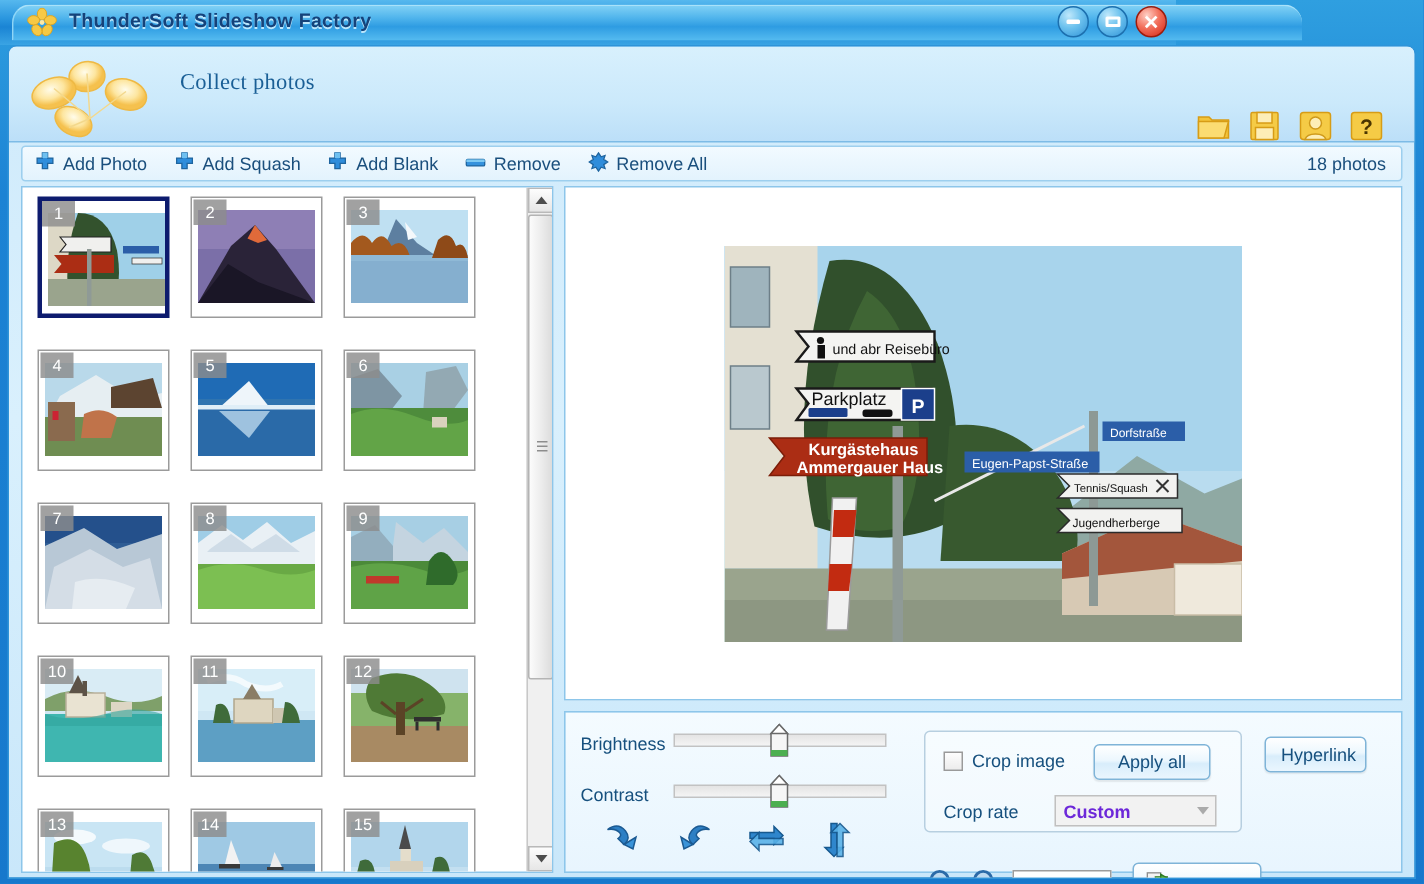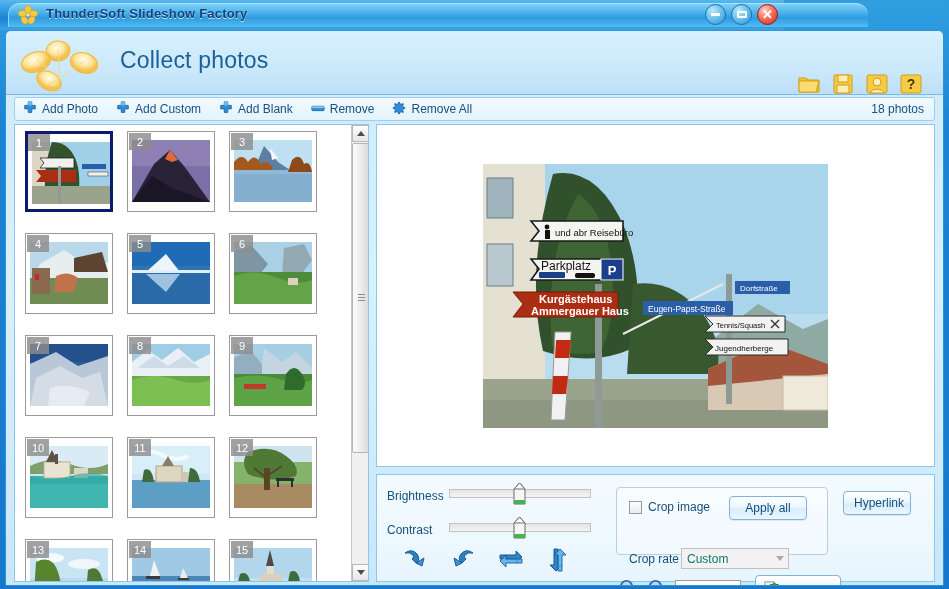--- a/index.html
+++ b/index.html
@@ -65,21 +65,21 @@
     overflow: hidden;
   }
   .header {
     position: absolute; left: 0; top: 0; width: 937px; height: 64px;
     background: linear-gradient(180deg,#d8f0fd 0%,#cbe9fb 60%,#bcdff8 100%);
     border-bottom: 1px solid #7dbbe6;
   }
   .header-logo { position: absolute; left: 10px; top: 6px; width: 92px; height: 56px; }
   .header-title {
     position: absolute; left: 114px; top: 16px;
-    font-size: 23px; color: #1a5f96; letter-spacing: .2px;
+    font-size: 15px; color: #1a5f96; letter-spacing: .2px; font-family: Liberation Serif, serif;
   }
   .header-icons { position: absolute; right: 20px; top: 41px; display: flex; gap: 10px; }
   .hicon { width: 24px; height: 24px; cursor: pointer; }
 
   
   .toolbar {
     position: absolute; left: 8px; top: 66px; width: 921px; height: 24px;
     background: linear-gradient(180deg,#f2faff 0%,#e3f3fd 100%);
     border: 1px solid #9dcfee;
     border-radius: 3px;
@@ -203,21 +203,21 @@
     color: #16507e; font-size: 12px;
     padding: 4px 10px; cursor: pointer; white-space: nowrap;
     box-shadow: 0 1px 1px rgba(0,0,0,.08);
   }
   .combo {
     border: 1px solid #9d9d9d; background: #fff;
     height: 21px; display: flex; align-items: center;
     padding: 0 0 0 5px; font-size: 12px; color: #222; cursor: pointer;
     position: relative;
   }
-  .combo.disabled { background: #f2f2f2; color: #0f766e; border-color: #c0c0c0; }
+  .combo.disabled { background: #f2f2f2; color: #6d28d9; border-color: #c0c0c0; font-weight: bold; }
   .combo .arrow-box {
     position: absolute; right: 0; top: 0; width: 17px; height: 19px;
     display: flex; align-items: center; justify-content: center;
   }
   .cb-arrow { width:0;height:0;border-left:4px solid transparent;border-right:4px solid transparent;border-top:5px solid #333; }
   .combo.disabled .cb-arrow { border-top-color:#aaa; }
 </style>
 </head>
 <body>
 
@@ -317,21 +317,21 @@
         <span>Add Photo</span>
       </div>
 
       <div class="tb-item">
         <span>
           <svg viewBox="0 0 16 16" width="14" height="14">
             <path d="M6 1h4v4h4v4h-4v4H6V9H2V5h4z" fill="#2f8ddb" stroke="#1f659f"></path>
             <path d="M6 1h4v4h-4z" fill="#6fc0f0"></path>
           </svg>
         </span>
-        <span>Add Custom</span>
+        <span>Add Squash</span>
       </div>
 
       <div class="tb-item">
         <span>
           <svg viewBox="0 0 16 16" width="14" height="14">
             <path d="M6 1h4v4h4v4h-4v4H6V9H2V5h4z" fill="#2f8ddb" stroke="#1f659f"></path>
             <path d="M6 1h4v4h-4z" fill="#6fc0f0"></path>
           </svg>
         </span>
         <span>Add Blank</span>
@@ -681,21 +681,21 @@
         </span>
       </div>
 
       <div class="crop-box">
         <div style="position:absolute; left:12px; top:12px; display:flex; align-items:center; gap:6px;">
           <span class="checkbox"></span>
           <span class="lbl">Crop image</span>
         </div>
         <button class="btn" style="position:absolute; left:112px; top:8px; width:78px;">Apply all</button>
 
-        <div style="position:absolute; left:12px; top:60px; display:flex; align-items:center; gap:2px;text-align:center;">
+        <div style="position:absolute; left:12px; top:42px; display:flex; align-items:center; gap:24px;text-align:center;">
           <span class="lbl">Crop rate</span>
           <div class="combo disabled" style="width:108px;">
             <span>Custom</span>
             <span class="arrow-box">
                 <i class="cb-arrow"></i>
               </span>
           </div>
         </div>
       </div>
 

